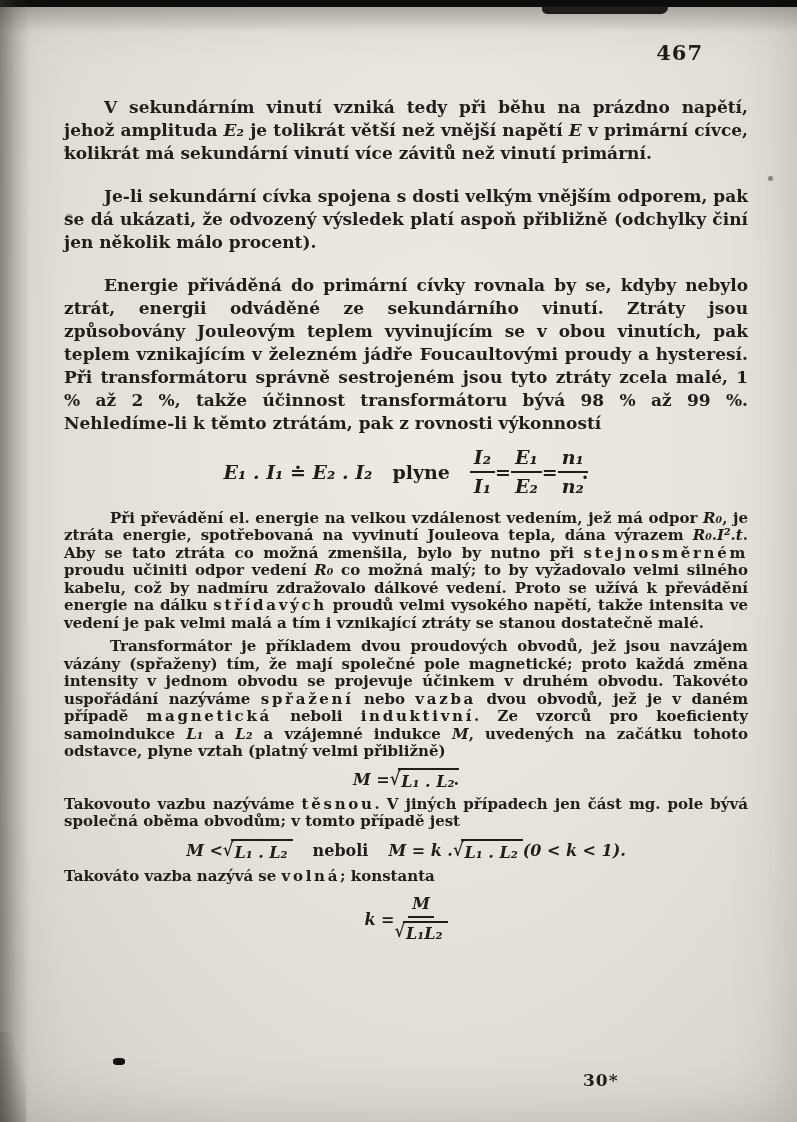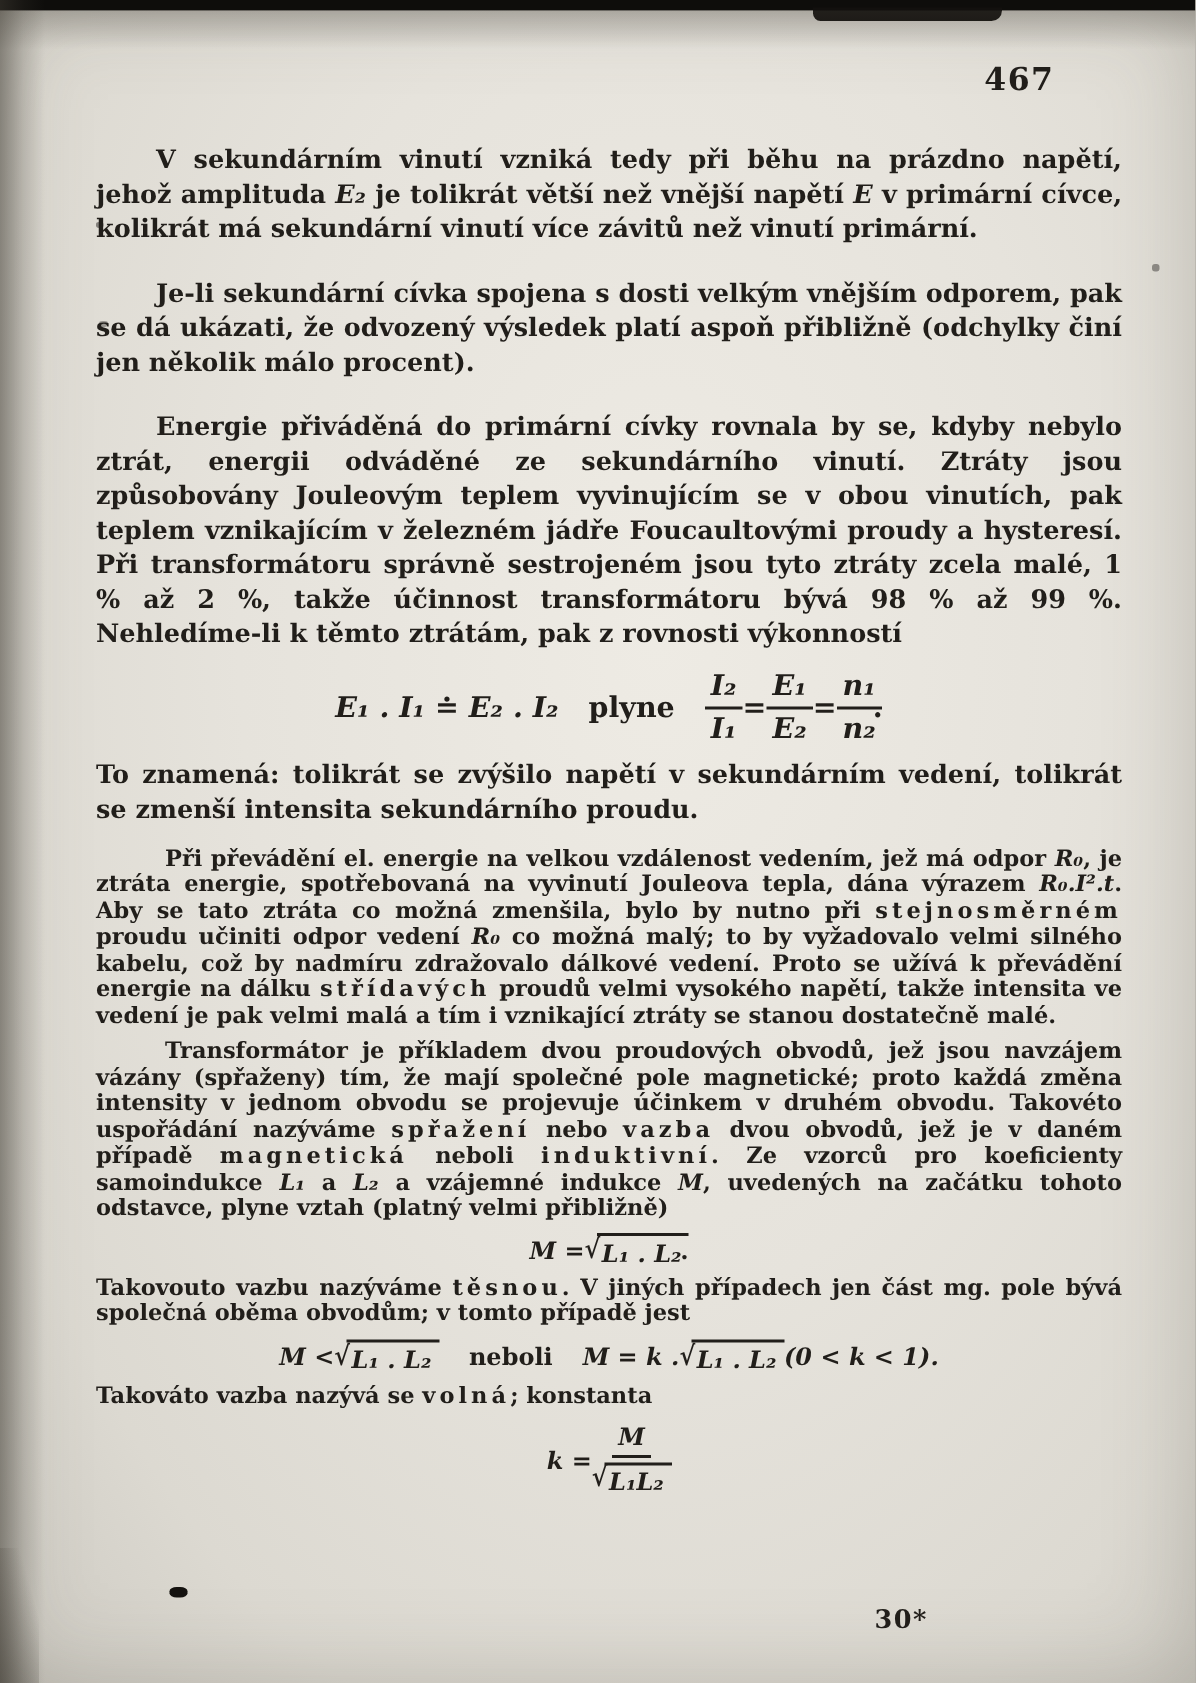--- a/index.html
+++ b/index.html
@@ -101,21 +101,20 @@
         <span class="den">E₂</span>
       </span>
       <span class="f-it">=</span>
       <span class="frac">
         <span class="num">n₁</span>
         <span class="den">n₂</span>
       </span>
       <span class="f-rm tight">.</span>
     </div>
 
-    <p class="body-text"><span class="seg-r">To znamená: tolikrát se zvýšilo napětí v sekundárním vedení, tolikrát se zmenší intensita sekundárního proudu.</span></p>
 
     <p class="small-text indent small-start"><span class="seg-r">Při převádění el. energie na velkou vzdálenost vedením, jež má odpor </span><span class="seg-v">R₀</span><span class="seg-r">, je ztráta energie, spotřebovaná na vyvinutí Jouleova tepla, dána výrazem </span><span class="seg-v">R₀.I².t</span><span class="seg-r">. Aby se tato ztráta co možná zmenšila, bylo by nutno při </span><span class="seg-sp">stejnosměrném</span><span class="seg-r"> proudu učiniti odpor vedení </span><span class="seg-v">R₀</span><span class="seg-r"> co možná malý; to by vyžadovalo velmi silného kabelu, což by nadmíru zdražovalo dálkové vedení. Proto se užívá k převádění energie na dálku </span><span class="seg-sp">střídavých</span><span class="seg-r"> proudů velmi vysokého napětí, takže intensita ve vedení je pak velmi malá a tím i vznikající ztráty se stanou dostatečně malé.</span></p>
 
     <p class="small-text indent mt-sm"><span class="seg-r">Transformátor je příkladem dvou proudových obvodů, jež jsou navzájem vázány (spřaženy) tím, že mají společné pole magnetické; proto každá změna intensity v jednom obvodu se projevuje účinkem v druhém obvodu. Takovéto uspořádání nazýváme </span><span class="seg-sp">spřažení</span><span class="seg-r"> nebo </span><span class="seg-sp">vazba</span><span class="seg-r"> dvou obvodů, jež je v daném případě </span><span class="seg-sp">magnetická</span><span class="seg-r"> neboli </span><span class="seg-sp">induktivní</span><span class="seg-r">. Ze vzorců pro koeficienty samoindukce </span><span class="seg-v">L₁</span><span class="seg-r"> a </span><span class="seg-v">L₂</span><span class="seg-r"> a vzájemné indukce </span><span class="seg-v">M</span><span class="seg-r">, uvedených na začátku tohoto odstavce, plyne vztah (platný velmi přibližně)</span></p>
 
     <div class="formula small-formula formula-m">
       <span class="f-it">M =</span>
       <span class="sqrt">
         <span class="rad">√</span>
         <span class="radicand">L₁ . L₂</span>

